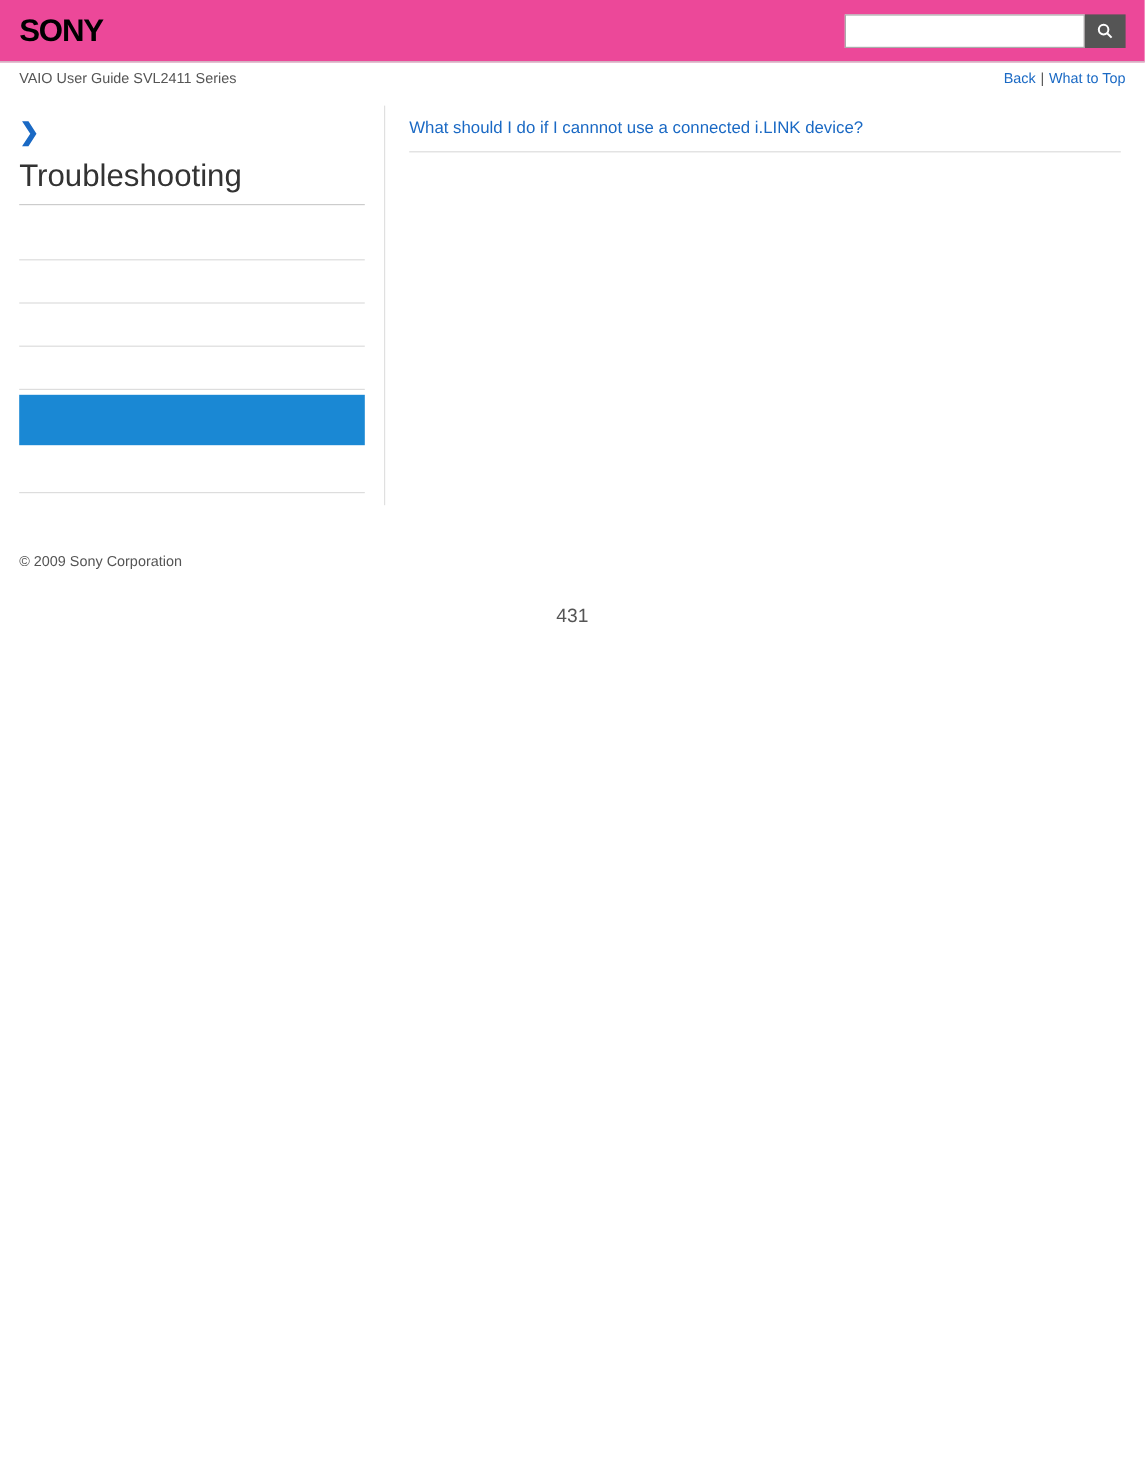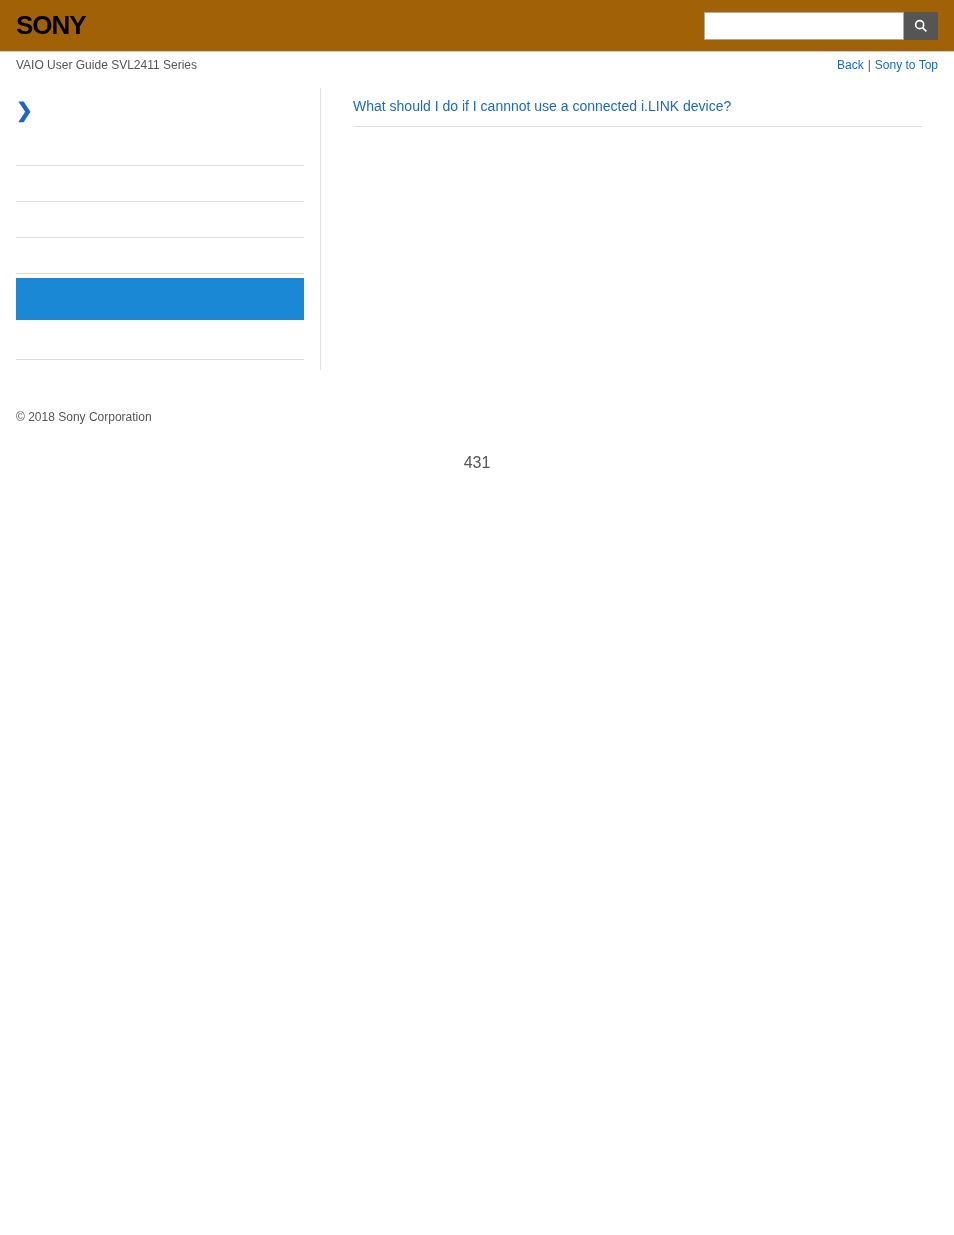--- a/index.html
+++ b/index.html
@@ -12,21 +12,21 @@
       font-family: Arial, sans-serif;
       font-size: 13px;
       color: #333;
       background: #fff;
       width: 954px;
       min-height: 1235px;
     }
 
     
     .header {
-      background: #a16207;
+      background: #ec4899;
       padding: 10px 16px;
       display: flex;
       align-items: center;
       justify-content: space-between;
       border-bottom: 1px solid #ccc;
     }
 
     .sony-logo {
       font-size: 26px;
       font-weight: bold;
@@ -144,21 +144,21 @@
 
     .sidebar-item-last {
       padding: 10px 0;
       border-bottom: 1px solid #ddd;
       min-height: 36px;
     }
 
     
     .content-area {
       flex: 1;
-      padding: 10px 32px;
+      padding: 10px 20px;
       border-left: 1px solid #e0e0e0;
     }
 
     .content-link {
       color: #1a69c4;
       text-decoration: none;
       font-size: 14px;
       display: block;
       padding-bottom: 12px;
       border-bottom: 1px solid #ddd;
@@ -197,29 +197,30 @@
       </svg>
     </button>
   </div>
 </div>
 
 <div class="breadcrumb-bar">
   <span>VAIO User Guide SVL2411 Series</span>
   <div class="breadcrumb-links">
     <a class="nav-link">Back</a>
     <span class="separator">|</span>
-    <a class="nav-link">Sony to Top</a>
+    <a class="nav-link">What to Top</a>
   </div>
 </div>
 
 <div class="main-layout">
 
   <div class="sidebar">
     <span class="chevron-icon">❯</span>
 
+    <div class="sidebar-title">Troubleshooting</div>
 
     <div class="sidebar-item">
       <span class="sidebar-item-text"></span>
     </div>
     <div class="sidebar-item">
       <span class="sidebar-item-text"></span>
     </div>
     <div class="sidebar-item">
       <span class="sidebar-item-text"></span>
     </div>
@@ -234,16 +235,16 @@
     </div>
   </div>
 
   <div class="content-area">
     <a class="content-link">What should I do if I cannnot use a connected i.LINK device?</a>
   </div>
 
 </div>
 
 <div class="footer">
-  <p class="copyright">© 2018 Sony Corporation</p>
+  <p class="copyright">© 2009 Sony Corporation</p>
 </div>
 
 <div class="page-number">431</div>
 
 </body></html>

